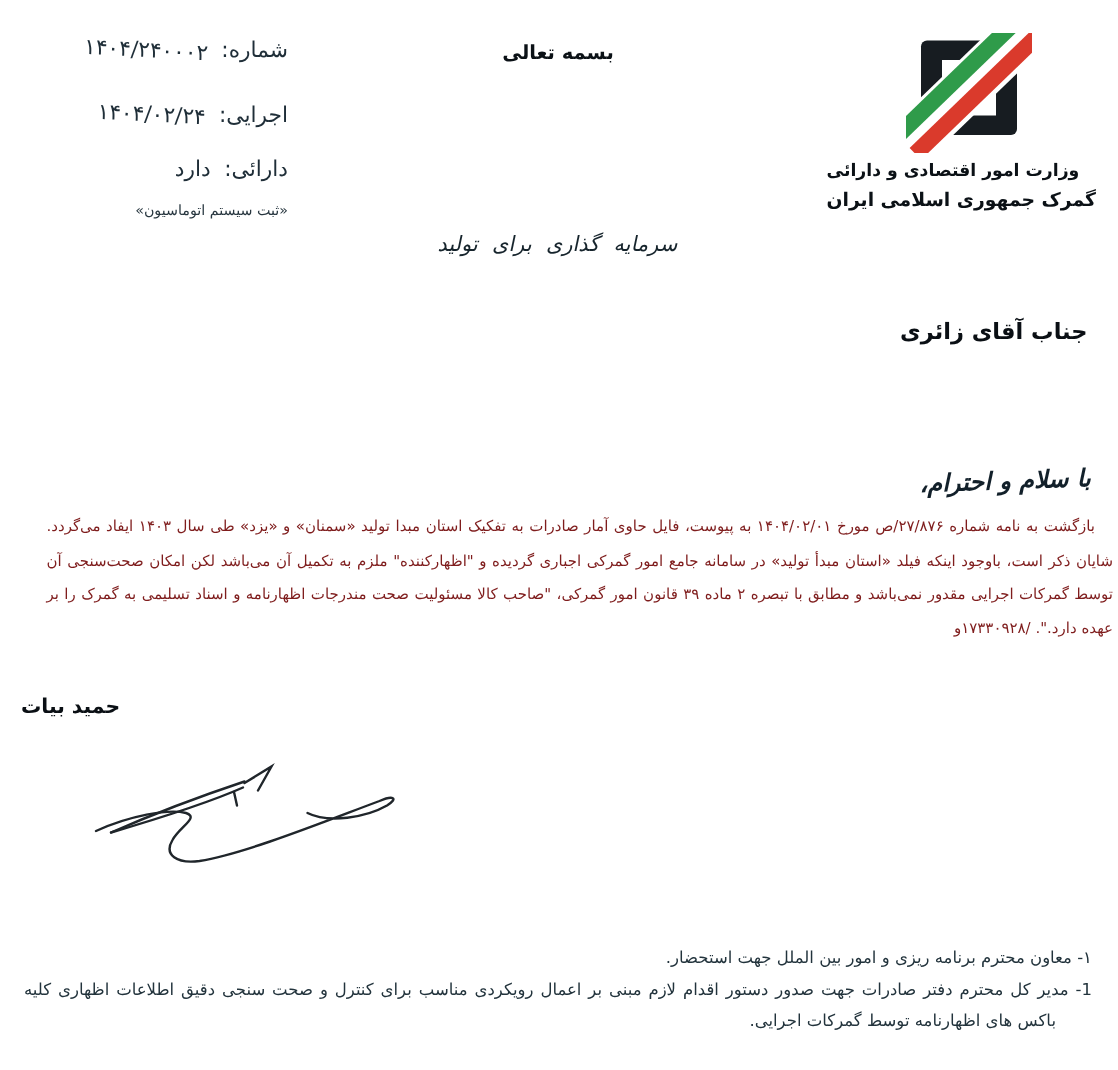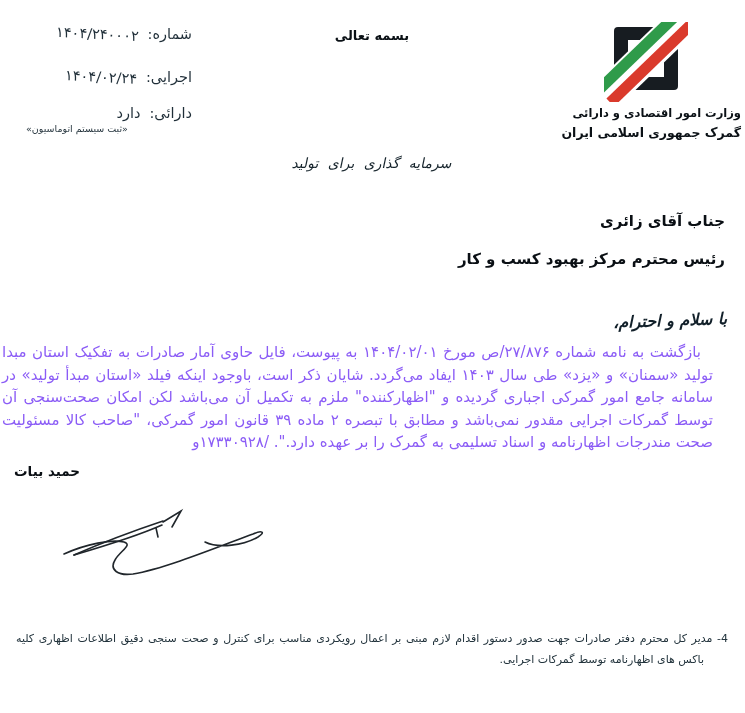--- a/index.html
+++ b/index.html
@@ -13,40 +13,40 @@
     direction:rtl;
   }
   
   .meta-block{position:absolute;top:26px;left:12px;width:180px;direction:rtl;}
   .meta-row{display:flex;flex-direction:row;justify-content:flex-start;gap:9px;
             font-size:14.5px;color:#1f2e38;}
   .meta-row .lbl{white-space:nowrap;}
   .meta-row .val{white-space:nowrap;display:inline-block;transform:rotate(3deg);}
   .meta-row.r1{margin-bottom:27px;}
   .meta-row.r2{margin-bottom:20px;}
-  .meta-note{font-size:9.5px;margin-top:2px;text-align:left;padding-left:14px;color:#27363f;}
+  .meta-note{font-size:9.5px;margin-top:14px;text-align:right;padding-left:14px;color:#27363f;}
   
   .besmellah{position:absolute;top:28px;left:288px;width:168px;text-align:center;
              font-weight:bold;font-size:13px;color:#0b1116;}
   .slogan{position:absolute;top:155px;left:275px;width:195px;text-align:center;
           font-size:14px;color:#16242c;transform:skewX(-12deg);word-spacing:5px;}
   
-  .logo-block{position:absolute;top:22px;right:4px;width:190px;text-align:right;}
+  .logo-block{position:absolute;top:22px;right:4px;width:190px;text-align:left;}
   .logo-svg{display:block;margin:0 auto;}
   .logo-ministry{font-weight:bold;font-size:11.5px;margin-top:4px;color:#0b1116;}
   .logo-org{font-weight:bold;font-size:12.5px;margin-top:5px;color:#0b1116;}
   
   .recipient{position:absolute;top:202px;right:20px;text-align:right;
              font-weight:bold;font-size:15px;line-height:38px;color:#0a0f14;}
   
   .salutation{position:absolute;top:311px;right:18px;font-size:16px;font-weight:600;
               font-style:italic;color:#12202a;transform:rotate(-2deg);}
   
-  .body-text{position:absolute;top:341px;left:2px;width:711px;direction:rtl;
-             text-align:justify;font-size:15px;line-height:22.5px;color:#8b5cf6;
+  .body-text{position:absolute;top:341px;left:31px;width:711px;direction:rtl;
+             text-align:justify;font-size:10px;line-height:22.5px;color:#7f1d1d;
              text-indent:12px;}
   
   .signatory{position:absolute;top:463px;left:14px;width:240px;text-align:left;color:#0a0f14;}
   .sig-name{font-weight:bold;font-size:13.5px;}
   .sig-title{font-weight:bold;font-size:12px;margin-top:3px;word-spacing:-2px;white-space:nowrap;}
   .sig-scribble{position:absolute;top:497px;left:58px;}
   
   .footer{position:absolute;top:628px;left:16px;width:712px;direction:rtl;
           font-size:11px;line-height:21px;color:#22333c;}
   .footer-label{text-align:right;}
@@ -86,36 +86,36 @@
         <rect x="-14" y="21" width="112" height="11" fill="#2f9b4a"></rect>
         <rect x="-14" y="38" width="112" height="11" fill="#da3a2c"></rect>
       </g>
     </svg>
     <div class="logo-ministry">وزارت امور اقتصادی و دارائی</div>
     <div class="logo-org">گمرک جمهوری اسلامی ایران</div>
   </div>
 
   <div class="recipient">
     <div>جناب آقای زائری</div>
-    <div>رئیس محترم مرکز بهبود کسب و کار</div>
   </div>
 
   <div class="salutation">با سلام و احترام،</div>
 
   <div class="body-text">بازگشت به نامه شماره ۲۷/۸۷۶/ص مورخ ۱۴۰۴/۰۲/۰۱ به پیوست، فایل حاوی آمار صادرات به تفکیک استان مبدا تولید «سمنان» و «یزد» طی سال ۱۴۰۳ ایفاد می‌گردد. شایان ذکر است، باوجود اینکه فیلد «استان مبدأ تولید» در سامانه جامع امور گمرکی اجباری گردیده و "اظهارکننده" ملزم به تکمیل آن می‌باشد لکن امکان صحت‌سنجی آن توسط گمرکات اجرایی مقدور نمی‌باشد و مطابق با تبصره ۲ ماده ۳۹ قانون امور گمرکی، "صاحب کالا مسئولیت صحت مندرجات اظهارنامه و اسناد تسلیمی به گمرک را بر عهده دارد.". /۱۷۳۳۰۹۲۸و</div>
 
   <div class="signatory">
     <div class="sig-name">حمید بیات</div>
   </div>
 
   <svg class="sig-scribble" width="214" height="90" viewBox="0 0 214 90" xmlns="http://www.w3.org/2000/svg" fill="none" stroke="#20262b" stroke-width="1.6" stroke-linecap="round">
     <path d="M16,58 C 48,44 84,31 105,24"></path>
     <path d="M16,58 C 50,48 86,36 104,28"></path>
     <path d="M105,25 L123,14 L114,30"></path>
     <path d="M98,31 L100,40"></path>
     <path d="M6,57 C 28,47 54,42 66,45 C 75,48 62,54 57,63 C 51,73 60,79 75,77 C 106,72 160,50 195,37 C 204,33 208,35 200,40 C 186,48 161,52 147,45"></path>
   </svg>
 
   <div class="footer">
-    <div class="footer-item">4- مدیر کل محترم دفتر صادرات جهت صدور دستور اقدام لازم مبنی بر اعمال رویکردی مناسب برای کنترل و صحت سنجی دقیق اطلاعات اظهاری کلیه باکس های اظهارنامه توسط گمرکات اجرایی.</div>
+    <div class="footer-item">۱- معاون محترم برنامه ریزی و امور بین الملل جهت استحضار.</div>
+    <div class="footer-item">1- مدیر کل محترم دفتر صادرات جهت صدور دستور اقدام لازم مبنی بر اعمال رویکردی مناسب برای کنترل و صحت سنجی دقیق اطلاعات اظهاری کلیه باکس های اظهارنامه توسط گمرکات اجرایی.</div>
   </div>
 
 </div>
 
 </body></html>

